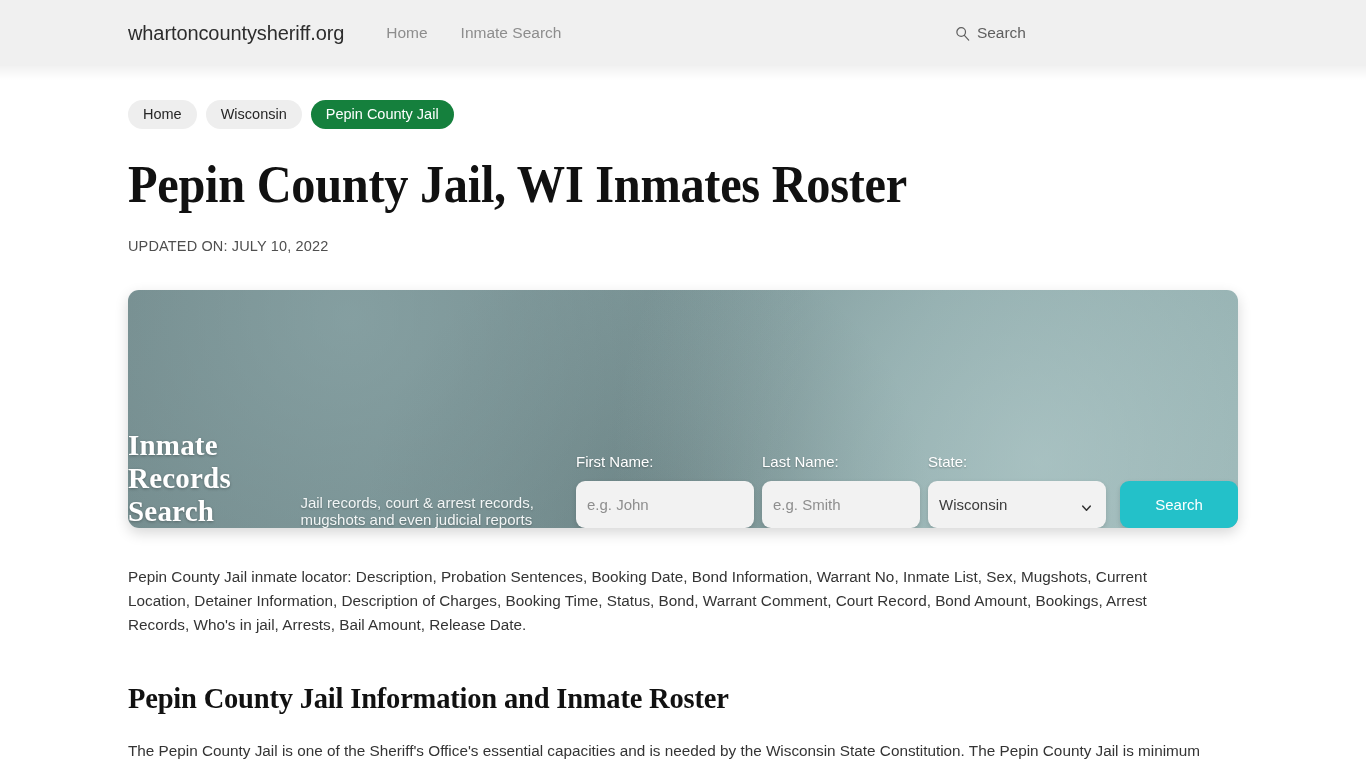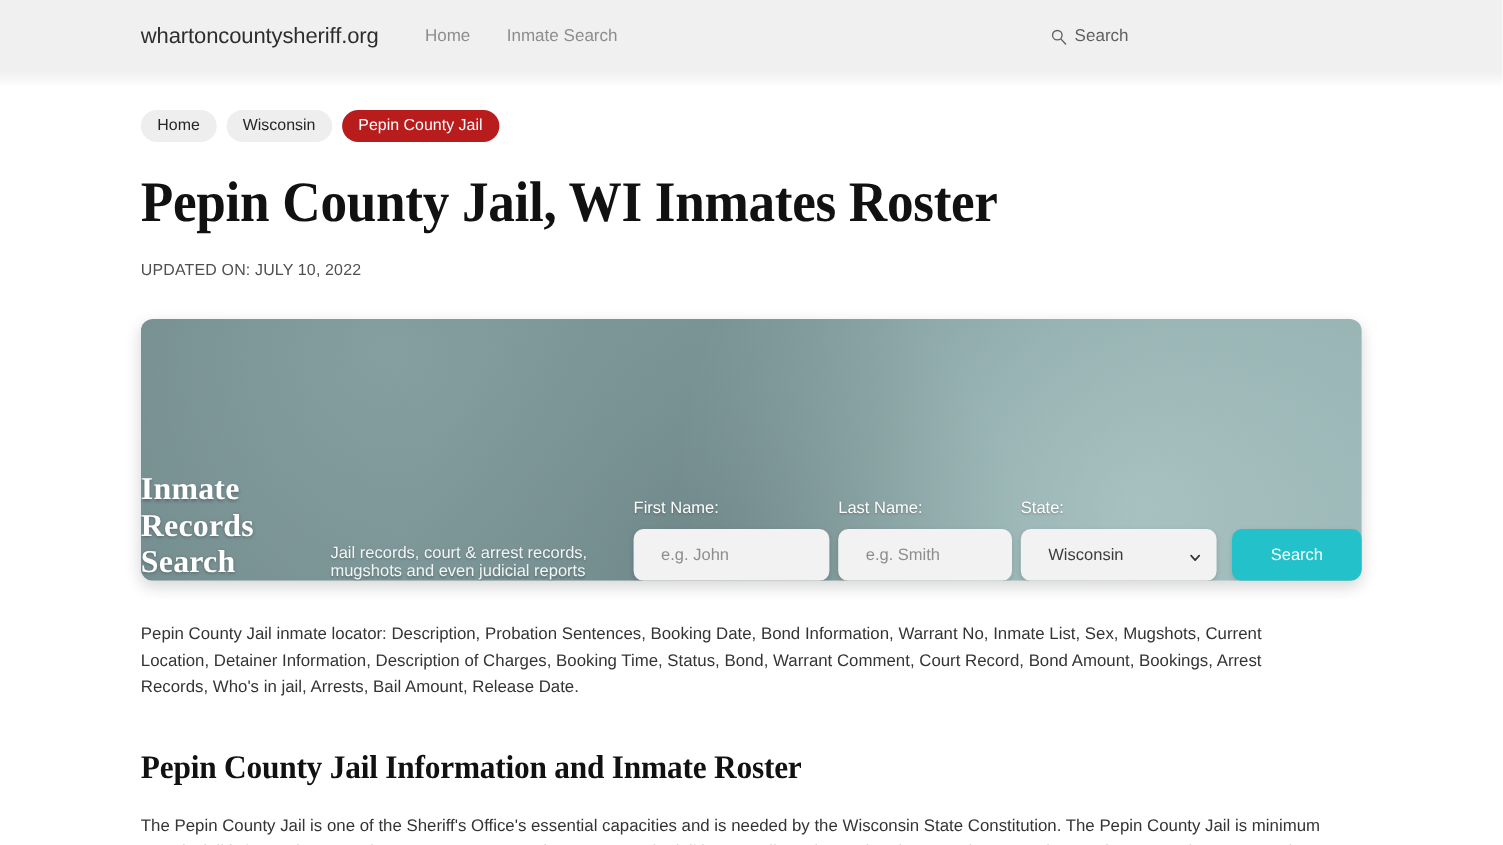--- a/index.html
+++ b/index.html
@@ -76,21 +76,21 @@
   .crumb {
     font-size: 14.5px;
     padding: 6px 15px 7px;
     border-radius: 16px;
     background: #eeeeee;
     color: #262626;
     white-space: nowrap;
     cursor: pointer;
   }
   .crumb.active {
-    background: #b91c1c;
+    background: #15803d;
     color: #ffffff;
   }
 
   
   .page-title {
     font-family: "Liberation Serif", serif;
     font-weight: bold;
     font-size: 52px;
     line-height: 1.08;
     color: #111111;
@@ -159,21 +159,21 @@
   }
   .control {
     height: 47px;
     border-radius: 9px;
     background: #f2f2f2;
     border: none;
     outline: none;
     font-family: "Liberation Sans", sans-serif;
     font-size: 15px;
     color: #3c3c3c;
-    padding: 0 25px;
+    padding: 0 11px;
     box-shadow: 0 2px 5px rgba(0,0,0,0.13);
   }
   .control::placeholder { color: #8e8e8e; }
   .input-first { width: 178px; }
   .input-last  { width: 158px; }
   .select-wrap { position: relative; width: 178px; }
   .select-wrap .control { width: 100%; appearance: none; -webkit-appearance: none; cursor: pointer; }
   .chev {
     position: absolute;
     right: 14px;

